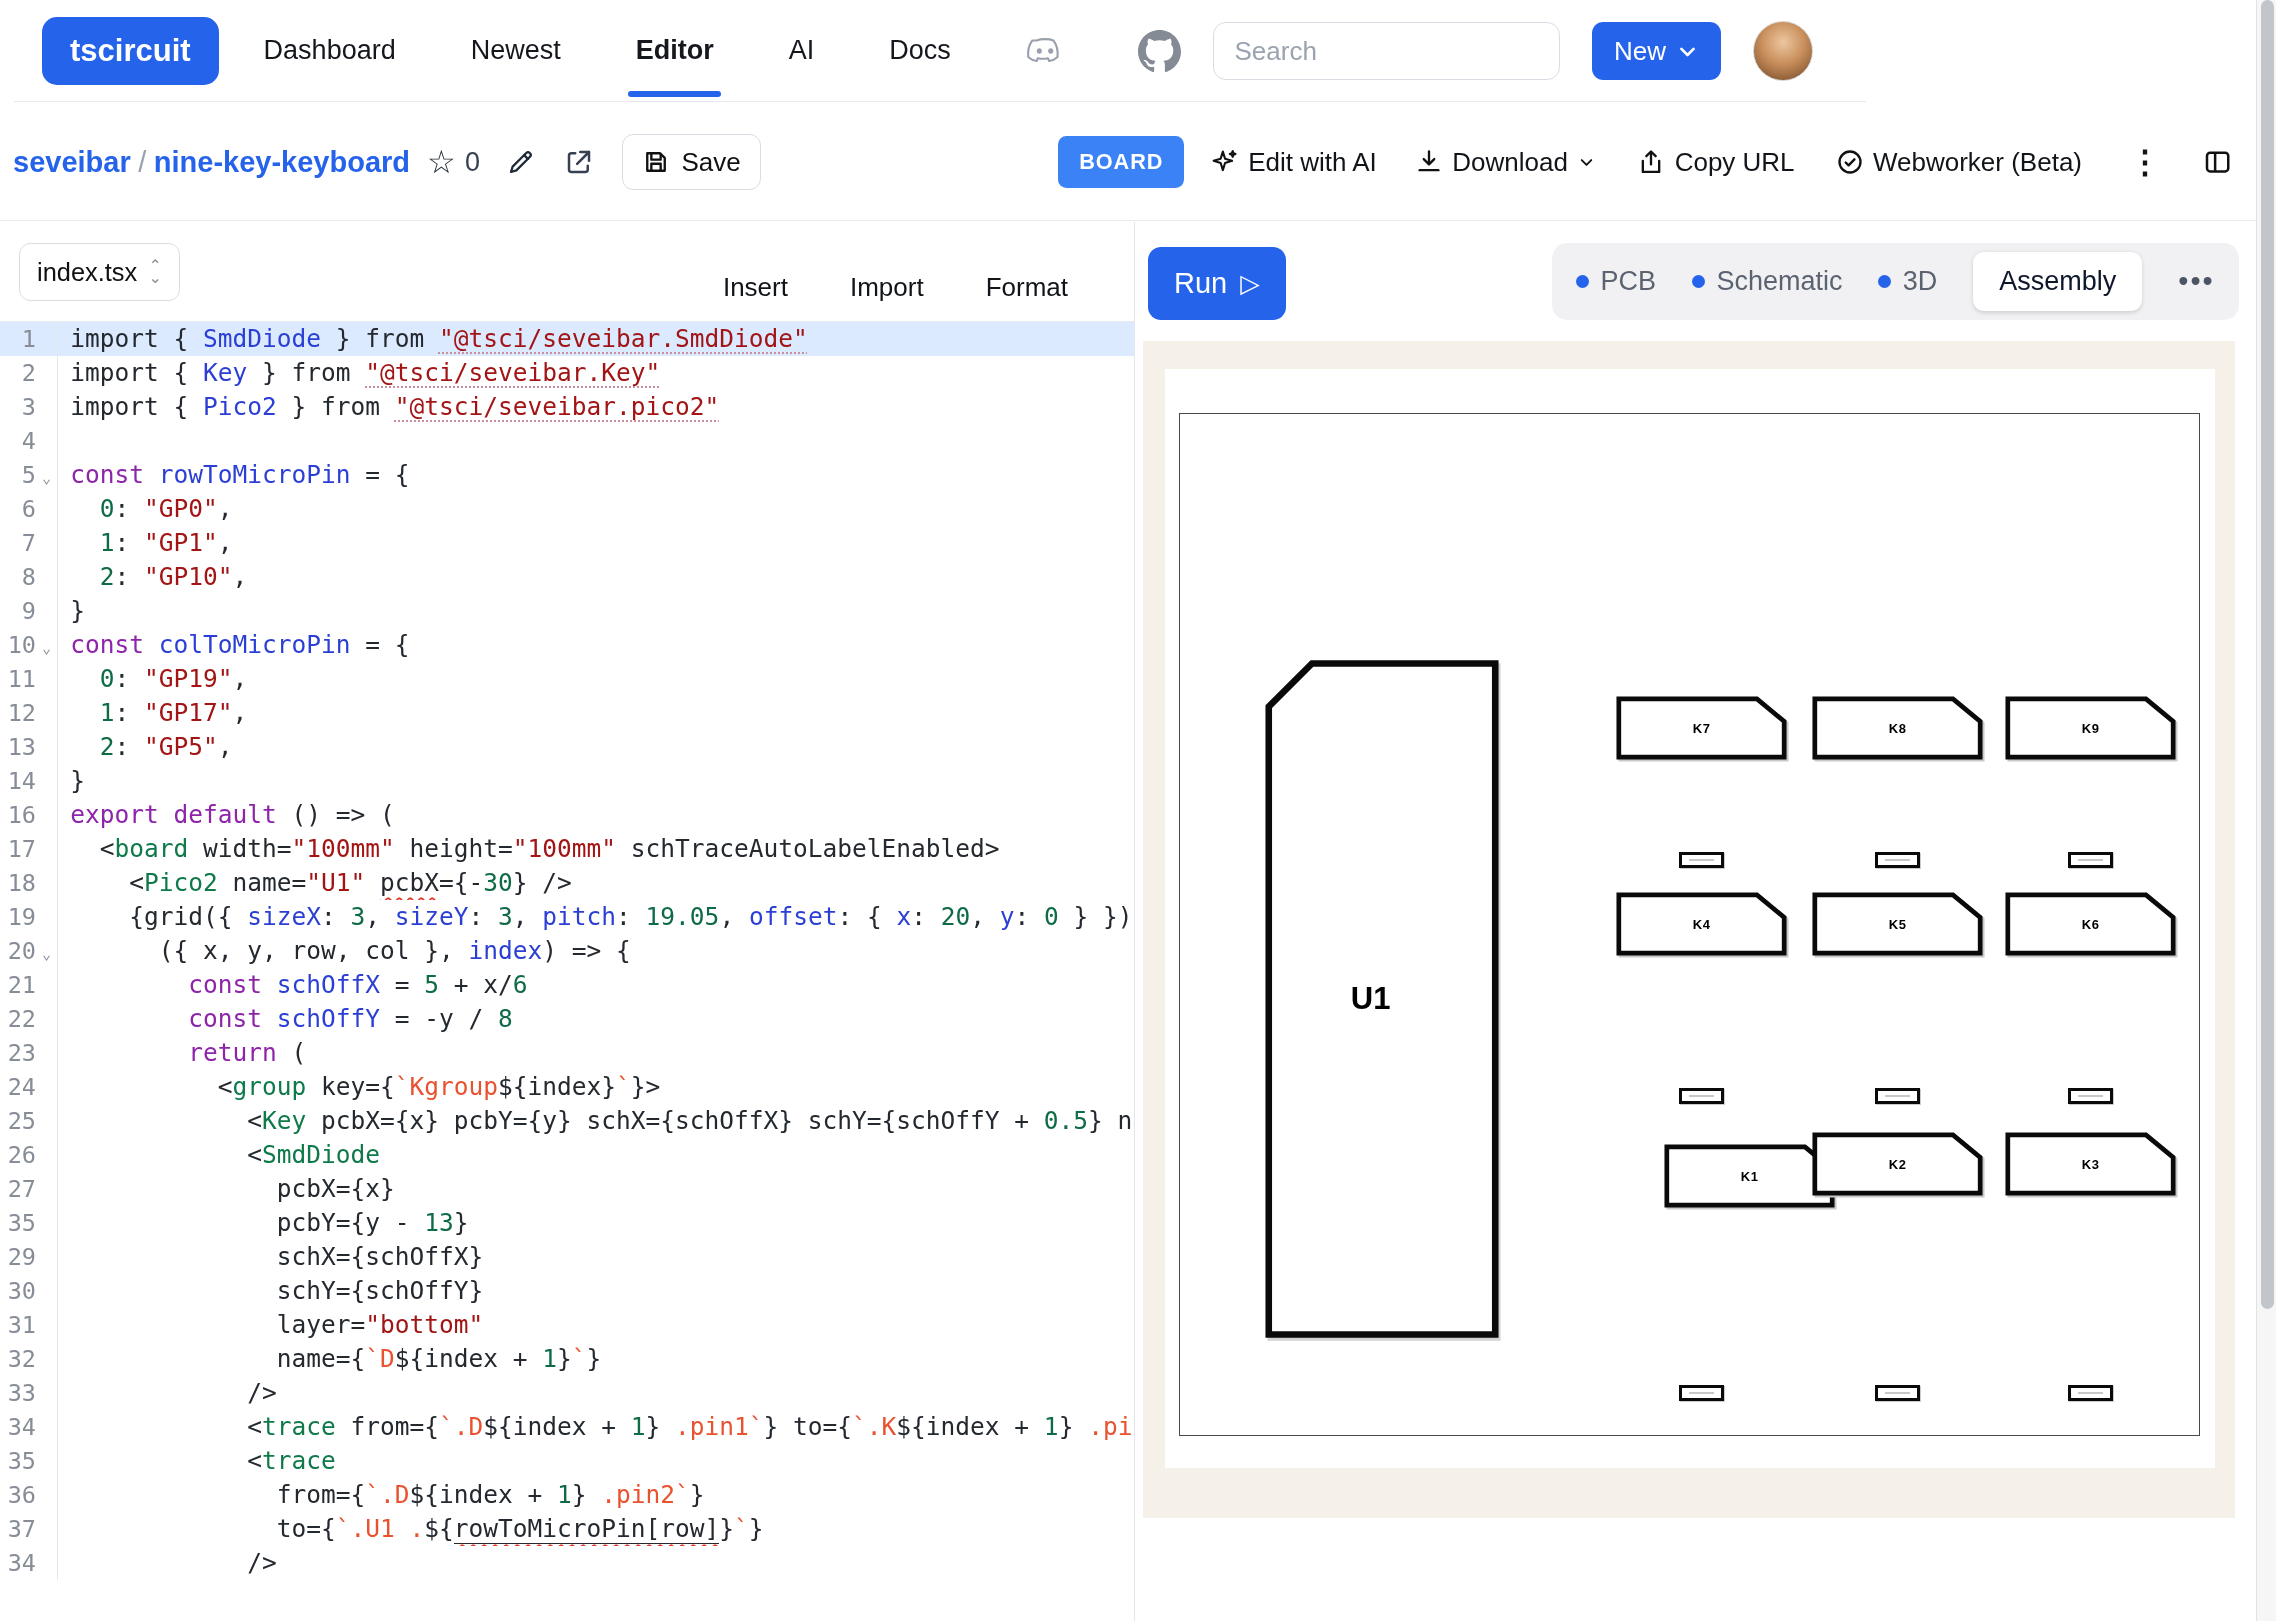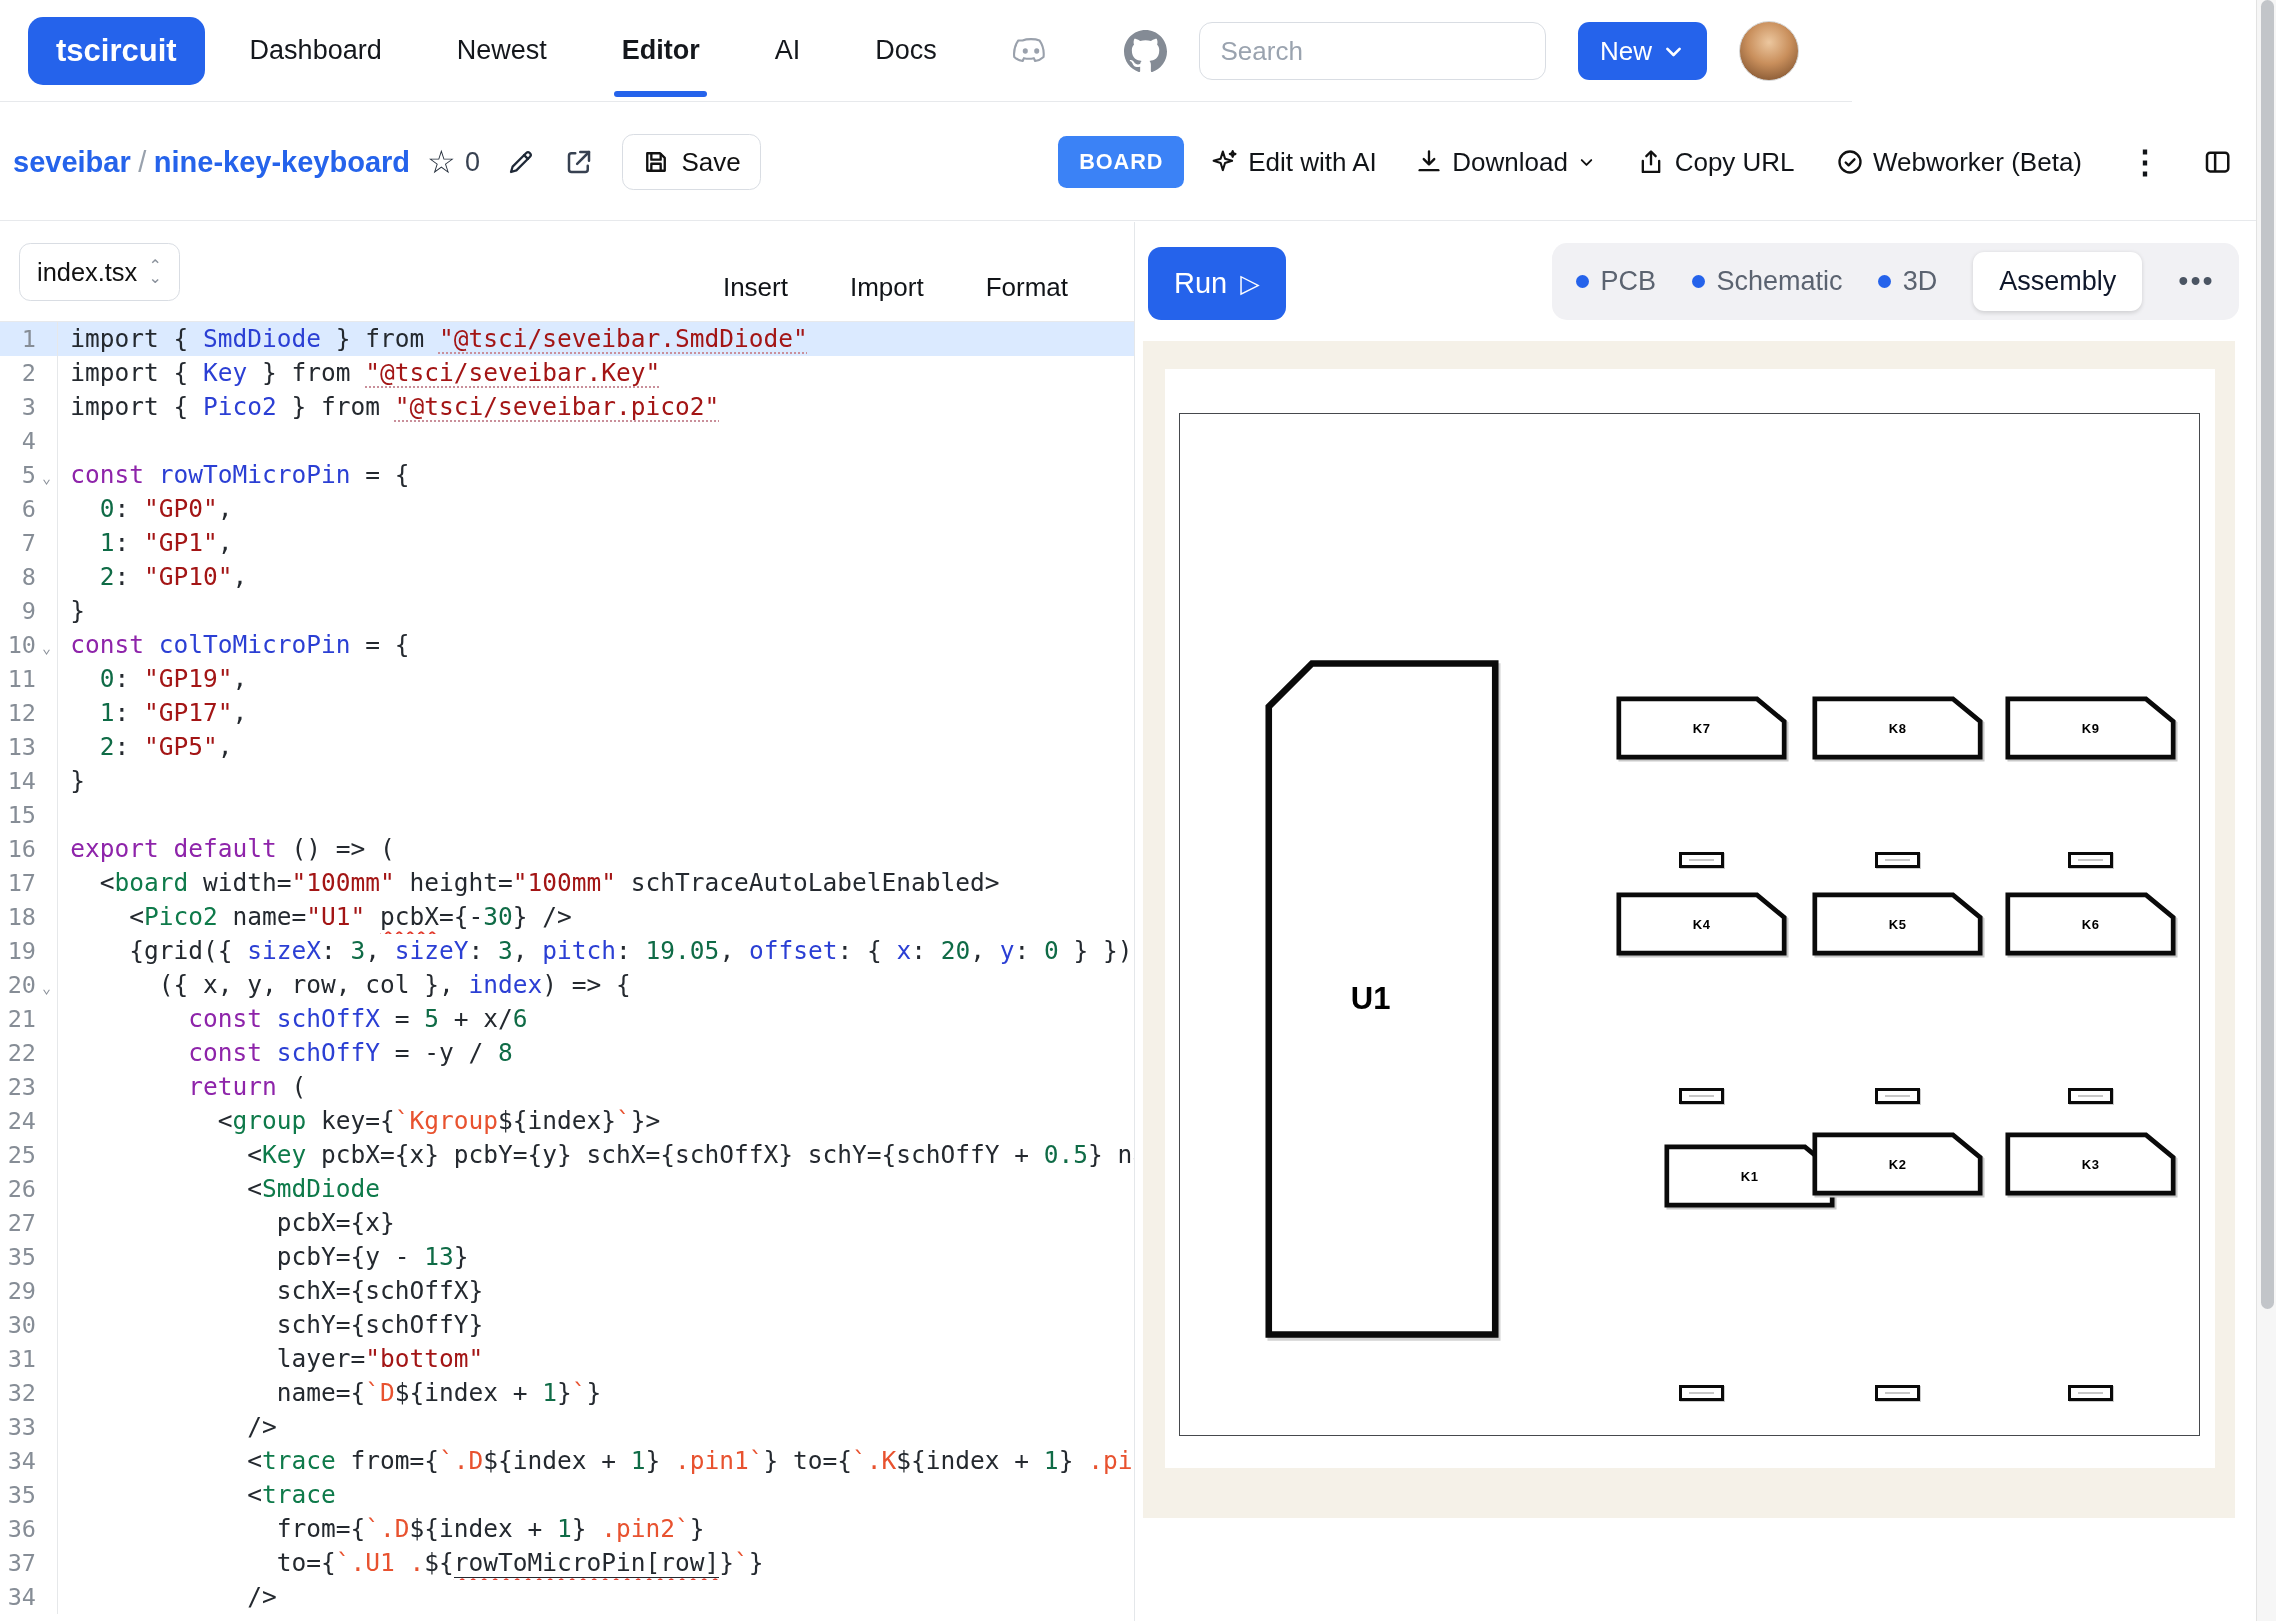--- a/index.html
+++ b/index.html
@@ -2,21 +2,21 @@
 <html style="font-size:15px"><head>
 <meta charset="utf-8">
 <style>
   * { margin:0; padding:0; box-sizing:border-box; }
   html,body { width:2277px; height:1621px; overflow:hidden; background:#fff;
     font-family:"Liberation Sans", sans-serif; color:#111418; }
   #app { position:relative; width:2277px; height:1621px; overflow:hidden; }
   svg { display:block; }
 
   
-  .topnav { position:absolute; left:0; top:0; width:1852px; height:102px;
+  .topnav { position:absolute; left:14px; top:0; width:1852px; height:102px;
     border-bottom:1.9px solid #e7e9ec; background:#fff; display:flex; align-items:center; }
   .logo { margin-left:28px; height:68px; padding:0 28px; background:#2563eb; color:#fff;
     border-radius:15px; font-size:31px; font-weight:bold; display:flex; align-items:center; }
   .nav-items { display:flex; align-items:center; gap:75px; margin-left:45px; height:100%; }
   .nav-item { position:relative; height:100%; display:flex; align-items:center;
     font-size:27px; font-weight:500; color:#14171c; cursor:pointer; white-space:nowrap; }
   .nav-item.active { font-weight:700; }
   .nav-item.active::after { content:""; position:absolute; left:-7.5px; right:-7.5px; bottom:3.8px;
     height:6.6px; background:#2563eb; border-radius:3.8px; }
   .nav-right { position:absolute; right:53px; top:0; height:102px; display:flex; align-items:center; gap:32px; }
@@ -332,27 +332,20 @@
           </div>
           <div class="crow">
             <div class="gutter">
               <span class="lnum">14</span>
               <span class="lfold"></span>
             </div>
             <pre class="lcode"><span class="tok-p">}</span></pre>
           </div>
           <div class="crow">
             <div class="gutter">
-              <span class="lnum">15</span>
-              <span class="lfold"></span>
-            </div>
-            <pre class="lcode"></pre>
-          </div>
-          <div class="crow">
-            <div class="gutter">
               <span class="lnum">16</span>
               <span class="lfold"></span>
             </div>
             <pre class="lcode"><span class="tok-k">export default</span><span class="tok-p"> () =&gt; (</span></pre>
           </div>
           <div class="crow">
             <div class="gutter">
               <span class="lnum">17</span>
               <span class="lfold"></span>
             </div>

